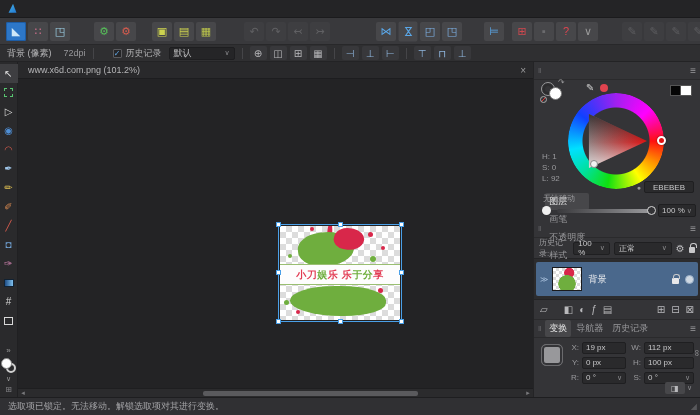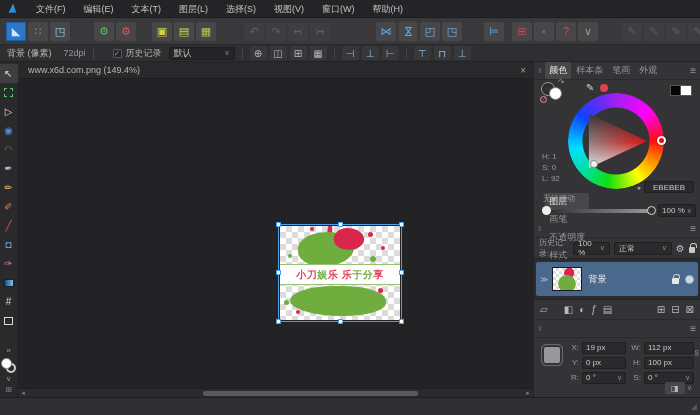--- a/index.html
+++ b/index.html
@@ -187,30 +187,20 @@
     border-top:1px solid #1e1e20; display:flex; align-items:center; }
   #status-text { margin-left:8px; color:#a2a2a5; }
   #resize-grip { margin-left:auto; margin-right:3px; color:#58585b; font-size:8px; }
   #corner-box { position:absolute; left:0; top:62px; width:18px; height:17px; background:#2f2f31; border-bottom:1px solid #1d1d1f; }
 </style>
 </head>
 <body>
 
 <div id="menubar">
   <span id="app-logo"></span>
-  <div id="menubar-items" style="display:flex;">
-      <span class="menu-item">文件(F)</span>
-      <span class="menu-item">编辑(E)</span>
-      <span class="menu-item">文本(T)</span>
-      <span class="menu-item">图层(L)</span>
-      <span class="menu-item">选择(S)</span>
-      <span class="menu-item">视图(V)</span>
-      <span class="menu-item">窗口(W)</span>
-      <span class="menu-item">帮助(H)</span>
-    </div>
 </div>
 
 <div id="toolbar">
   <div id="toolbar-groups" style="display:flex; align-items:center;">
       <div class="tb-group" style="margin-left: 6px;">
         <span class="tb-btn active" style="color: rgb(207, 232, 248);">◣</span>
         <span class="tb-btn" style="color: rgb(212, 113, 143);">∷</span>
         <span class="tb-btn" style="color: rgb(159, 212, 234);">◳</span>
       </div>
       <div class="tb-group" style="margin-left: 24px;">
@@ -313,21 +303,21 @@
     <span id="fg-bg-swatch">
       <span id="bg-circle"></span>
       <span id="fg-circle"></span>
     </span>
     <span id="swatch-dd-icon">∨</span>
     <span id="presets-icon">⊞</span>
   </div>
 </div>
 
 <div id="tabstrip">
-  <span id="doc-title">www.x6d.com.png (149.4%)</span>
+  <span id="doc-title">www.x6d.com.png (101.2%)</span>
   <span id="doc-close">×</span>
 </div>
 
 <div id="canvasview">
   <div id="cimage">
     <span class="blob" id="streak"></span>
     <span class="blob" id="bg-top"></span>
     <span class="blob" id="br-top"></span>
     <span class="dot" style="left:88px;top:6px;width:5px;height:5px;background:#d8274a;"></span>
     <span class="dot" style="left:101px;top:20px;width:4px;height:4px;background:#d8274a;"></span>
@@ -357,26 +347,20 @@
 <div id="hscroll">
   <span class="scr-arrow">◂</span>
   <span id="hthumb"></span>
   <span class="scr-arrow right">▸</span>
 </div>
 
 <div id="rightpanel">
 
   <div class="ptab-row">
     <span class="grip">‖</span>
-    <span style="display:flex;gap:1px;">
-        <span class="ptab active">颜色</span>
-        <span class="ptab">样本条</span>
-        <span class="ptab">笔画</span>
-        <span class="ptab">外观</span>
-      </span>
     <span class="pmenu">≡</span>
   </div>
   <div id="colors-content">
     <span id="cp-fillstroke">
       <span id="cp-stroke"></span>
       <span id="cp-fill"></span>
       <span id="cp-none"></span>
     </span>
     <span id="cp-swap">↷</span>
     <span id="cp-picker">✎</span>
@@ -451,20 +435,25 @@
     <span class="li">▤</span>
     <span id="li-newgroup-wrap">
       <span class="li">⊞</span>
       <span class="li">⊟</span>
       <span class="li">⊠</span>
     </span>
   </div>
 
   <div class="ptab-row">
     <span class="grip">‖</span>
+    <span style="display:flex;gap:1px;">
+        <span class="ptab active">变换</span>
+        <span class="ptab">导航器</span>
+        <span class="ptab">历史记录</span>
+      </span>
     <span class="pmenu">≡</span>
   </div>
   <div id="tf-content">
     <span id="tf-anchor"></span>
     <div id="tf-grid">
         <span class="tf-label">X:</span>
         <span class="tf-box">
           <span>19 px</span>
         </span>
         <span class="tf-label">W:</span>
@@ -492,14 +481,15 @@
       </div>
     <span id="tf-link">∞</span>
     <span id="tf-mode">
       <span id="tf-mode-btn">◨</span>
       <span class="dd">∨</span>
     </span>
   </div>
 </div>
 
 <div id="statusbar">
+  <span id="status-text">选取项已锁定。无法移动。解锁选取项对其进行变换。</span>
   <span id="resize-grip">◢</span>
 </div>
 
 </body></html>

